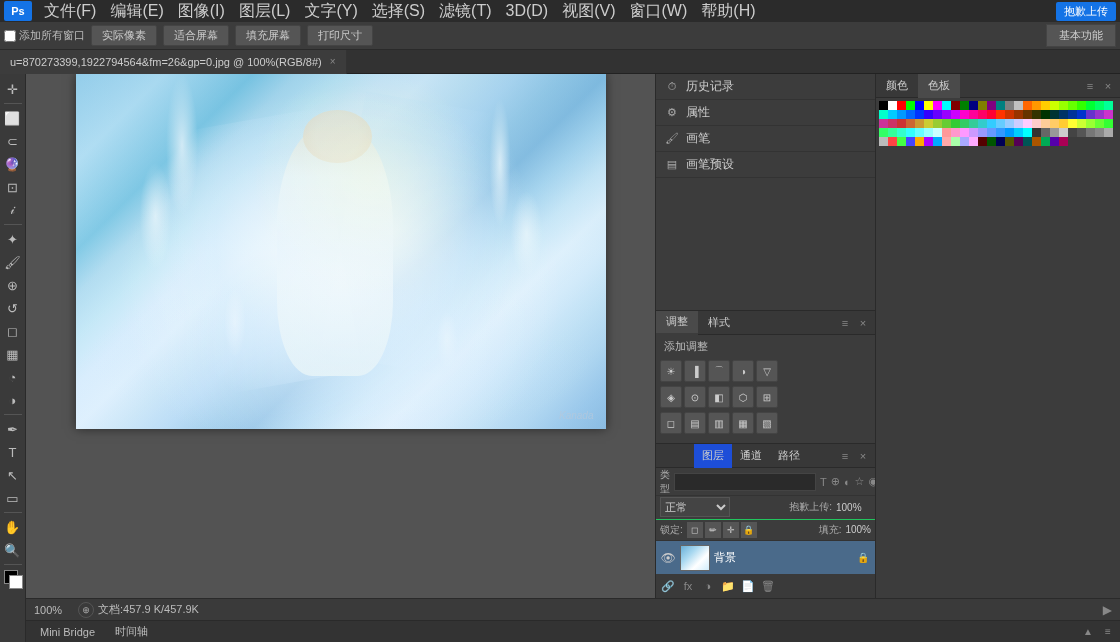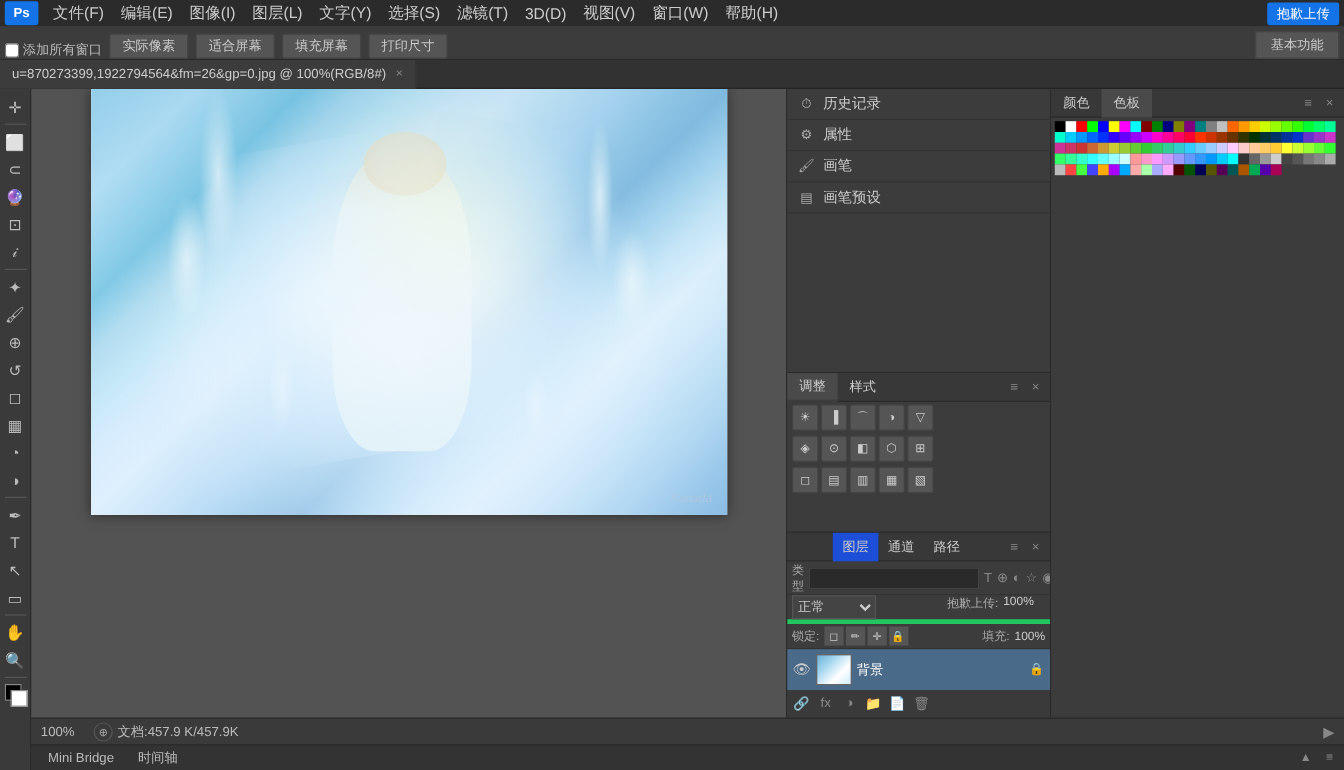--- a/index.html
+++ b/index.html
@@ -33,21 +33,21 @@
       font-weight: bold;
       display: flex;
       align-items: center;
       justify-content: center;
       margin-right: 4px;
       border-radius: 2px;
     }
     .menu-item {
       padding: 2px 6px;
       color: #ccc;
-      font-size: 13px;
+      font-size: 16px;
       cursor: pointer;
       white-space: nowrap;
     }
 
     
     #top-right-btn {
       margin-left: auto;
       background: #1473e6;
       color: white;
       padding: 2px 8px;
@@ -55,21 +55,21 @@
       border-radius: 2px;
       cursor: pointer;
     }
 
     
     #options-bar {
       width: 100%;
       height: 28px;
       background: #3c3c3c;
       display: flex;
-      align-items: flex-end;
+      align-items: center;
       padding: 0 4px;
       gap: 6px;
       border-bottom: 1px solid #2a2a2a;
     }
     .options-checkbox-item {
       display: flex;
       align-items: center;
       gap: 3px;
       font-size: 11px;
       color: #bbb;
@@ -406,23 +406,24 @@
       font-size: 10px;
       padding: 0 4px;
     }
     .layers-type-label {
       font-size: 10px;
       color: #aaa;
     }
     .layers-row2 {
       height: 24px;
       display: flex;
+      align-items: center;
       padding: 0 4px;
       gap: 4px;
-      border-bottom: 4px solid #22c55e;
+      border-bottom: 1px solid #22c55e;
     }
     .blend-select {
       background: #444;
       border: 1px solid #555;
       color: #ccc;
       height: 20px;
       font-size: 11px;
       width: 70px;
     }
     .opacity-label {
@@ -774,20 +775,21 @@
 
           <div id="adjustments-panel">
             <div class="panel-tab-bar">
               <div class="panel-tab active">调整</div>
               <div class="panel-tab">样式</div>
               <div class="panel-tab-icons">
                 <div class="small-icon-btn">≡</div>
                 <div class="small-icon-btn">×</div>
               </div>
             </div>
+            <div class="adj-section-title">添加调整</div>
             <div class="adj-icons-row">
 
               <div class="adj-icon-btn" title="亮度/对比度">☀</div>
               <div class="adj-icon-btn" title="色阶">▐</div>
               <div class="adj-icon-btn" title="曲线">⌒</div>
               <div class="adj-icon-btn" title="曝光度">◑</div>
               <div class="adj-icon-btn" title="自然饱和度">▽</div>
             </div>
             <div class="adj-icons-row">
 

